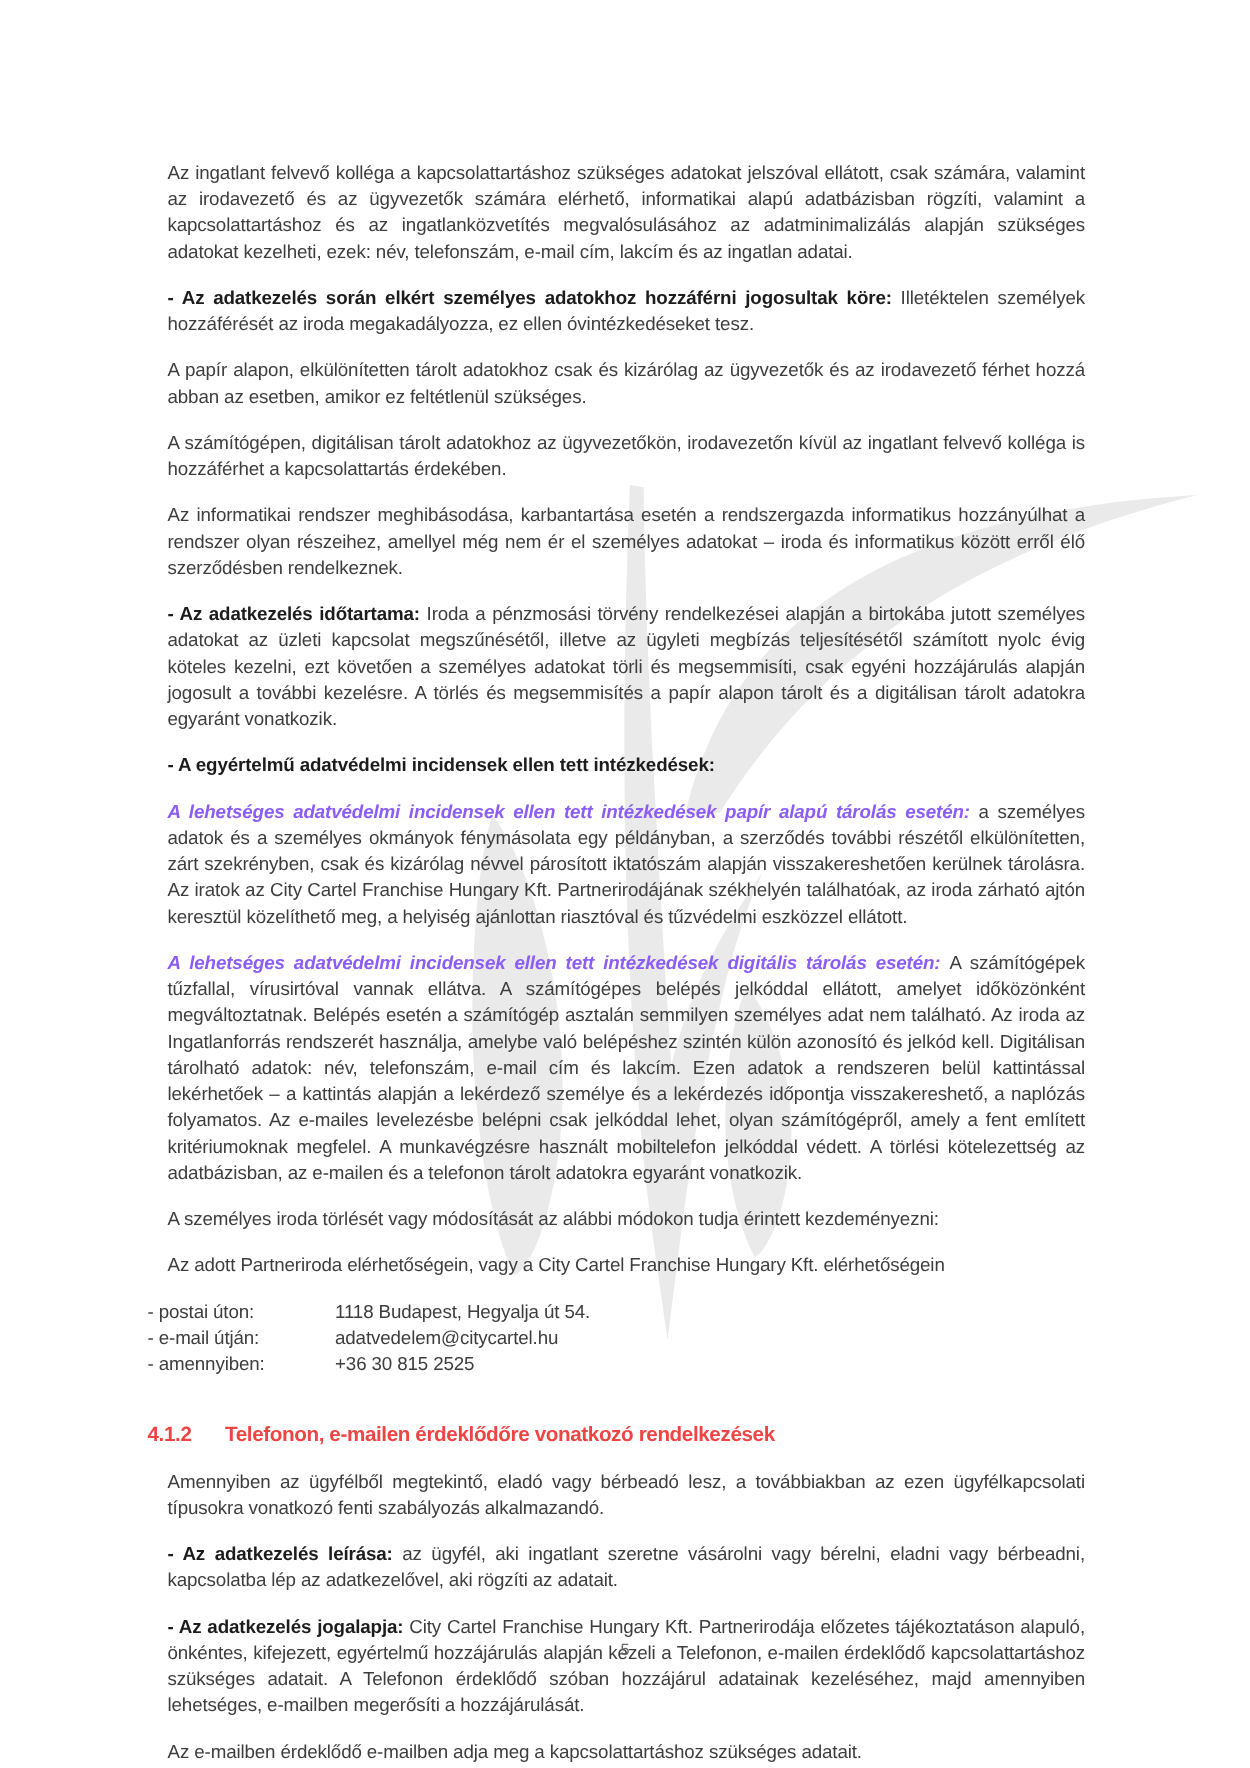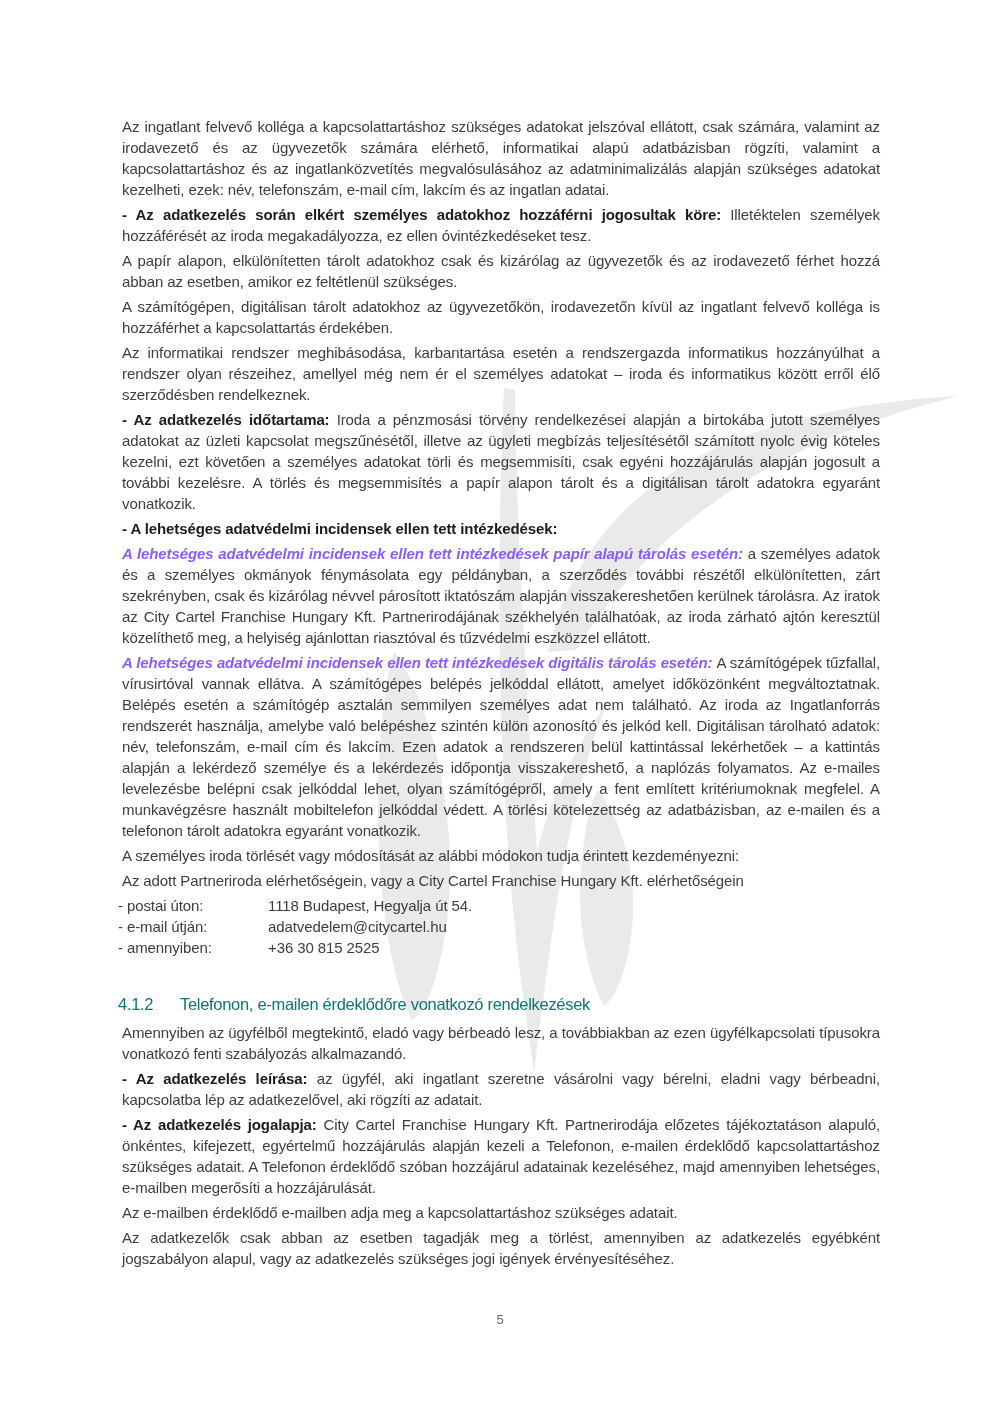--- a/index.html
+++ b/index.html
@@ -23,42 +23,42 @@
     left:118px;
     top:112px;
     width:766px;
     z-index:1;
     color:#3d3d3d;
     font-size:15px;
     line-height:21px;
     letter-spacing:-0.1px;
   }
   .para{
-    margin:4px;
+    margin:16px;
     text-align:justify;
     text-justify:inter-word;
   }
   .run-n{font-weight:400;}
   .run-b{font-weight:700;color:#1c1c1c;}
   .run-bi{font-weight:700;font-style:italic;color:#8b5cf6;}
   .contact-row{
     display:flex;
     margin:0;
   }
   .contact-label{
     width:150px;
     flex:0 0 150px;
   }
   .contact-value{
     flex:1;
   }
   .section-heading{
     margin:36px 0 7px 0;
-    font-weight:400;
-    color:#0f766e;
+    font-weight:700;
+    color:#ef4444;
     font-size:16.5px;
     letter-spacing:-0.3px;
   }
   .section-number{
     display:inline-block;
     width:62px;
   }
   .page-number{
     position:absolute;
     left:0;
@@ -88,21 +88,21 @@
     </g>
   </svg>
 
   <div class="doc">
       <p class="para"><span class="run-n">Az ingatlant felvevő kolléga a kapcsolattartáshoz szükséges adatokat jelszóval ellátott, csak számára, valamint az irodavezető és az ügyvezetők számára elérhető, informatikai alapú adatbázisban rögzíti, valamint a kapcsolattartáshoz és az ingatlanközvetítés megvalósulásához az adatminimalizálás alapján szükséges adatokat kezelheti, ezek: név, telefonszám, e-mail cím, lakcím és az ingatlan adatai.</span></p>
       <p class="para"><span class="run-b">- Az adatkezelés során elkért személyes adatokhoz hozzáférni jogosultak köre: </span><span class="run-n">Illetéktelen személyek hozzáférését az iroda megakadályozza, ez ellen óvintézkedéseket tesz.</span></p>
       <p class="para"><span class="run-n">A papír alapon, elkülönítetten tárolt adatokhoz csak és kizárólag az ügyvezetők és az irodavezető férhet hozzá abban az esetben, amikor ez feltétlenül szükséges.</span></p>
       <p class="para"><span class="run-n">A számítógépen, digitálisan tárolt adatokhoz az ügyvezetőkön, irodavezetőn kívül az ingatlant felvevő kolléga is hozzáférhet a kapcsolattartás érdekében.</span></p>
       <p class="para"><span class="run-n">Az informatikai rendszer meghibásodása, karbantartása esetén a rendszergazda informatikus hozzányúlhat a rendszer olyan részeihez, amellyel még nem ér el személyes adatokat – iroda és informatikus között erről élő szerződésben rendelkeznek.</span></p>
       <p class="para"><span class="run-b">- Az adatkezelés időtartama: </span><span class="run-n">Iroda a pénzmosási törvény rendelkezései alapján a birtokába jutott személyes adatokat az üzleti kapcsolat megszűnésétől, illetve az ügyleti megbízás teljesítésétől számított nyolc évig köteles kezelni, ezt követően a személyes adatokat törli és megsemmisíti, csak egyéni hozzájárulás alapján jogosult a további kezelésre. A törlés és megsemmisítés a papír alapon tárolt és a digitálisan tárolt adatokra egyaránt vonatkozik.</span></p>
-      <p class="para"><span class="run-b">- A lehetséges adatvédelmi incidensek ellen tett intézkedések:</span></p>
+      <p class="para"><span class="run-b">- A egyértelmű adatvédelmi incidensek ellen tett intézkedések:</span></p>
       <p class="para"><span class="run-bi">A lehetséges adatvédelmi incidensek ellen tett intézkedések papír alapú tárolás esetén: </span><span class="run-n">a személyes adatok és a személyes okmányok fénymásolata egy példányban, a szerződés további részétől elkülönítetten, zárt szekrényben, csak és kizárólag névvel párosított iktatószám alapján visszakereshetően kerülnek tárolásra. Az iratok az City Cartel Franchise Hungary Kft. Partnerirodájának székhelyén találhatóak, az iroda zárható ajtón keresztül közelíthető meg, a helyiség ajánlottan riasztóval és tűzvédelmi eszközzel ellátott.</span></p>
       <p class="para"><span class="run-bi">A lehetséges adatvédelmi incidensek ellen tett intézkedések digitális tárolás esetén: </span><span class="run-n">A számítógépek tűzfallal, vírusirtóval vannak ellátva. A számítógépes belépés jelkóddal ellátott, amelyet időközönként megváltoztatnak. Belépés esetén a számítógép asztalán semmilyen személyes adat nem található. Az iroda az Ingatlanforrás rendszerét használja, amelybe való belépéshez szintén külön azonosító és jelkód kell. Digitálisan tárolható adatok: név, telefonszám, e-mail cím és lakcím. Ezen adatok a rendszeren belül kattintással lekérhetőek – a kattintás alapján a lekérdező személye és a lekérdezés időpontja visszakereshető, a naplózás folyamatos. Az e-mailes levelezésbe belépni csak jelkóddal lehet, olyan számítógépről, amely a fent említett kritériumoknak megfelel. A munkavégzésre használt mobiltelefon jelkóddal védett. A törlési kötelezettség az adatbázisban, az e-mailen és a telefonon tárolt adatokra egyaránt vonatkozik.</span></p>
       <p class="para"><span class="run-n">A személyes iroda törlését vagy módosítását az alábbi módokon tudja érintett kezdeményezni:</span></p>
       <p class="para"><span class="run-n">Az adott Partneriroda elérhetőségein, vagy a City Cartel Franchise Hungary Kft. elérhetőségein</span></p>
       <div class="contact-row">
         <span class="contact-label">- postai úton:</span>
         <span class="contact-value">1118 Budapest, Hegyalja út 54.</span>
       </div>
       <div class="contact-row">
         <span class="contact-label">- e-mail útján:</span>

